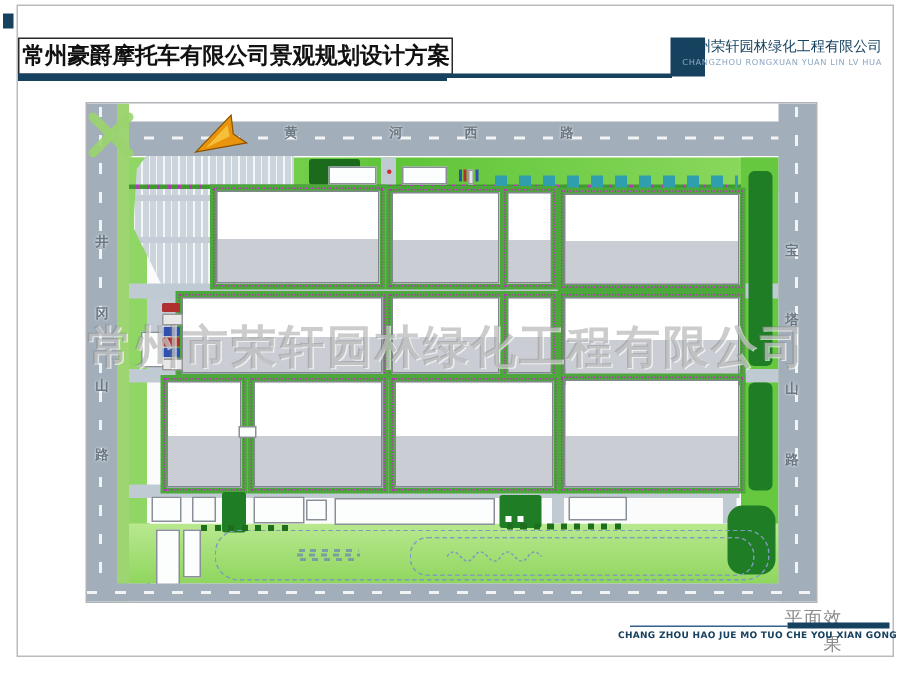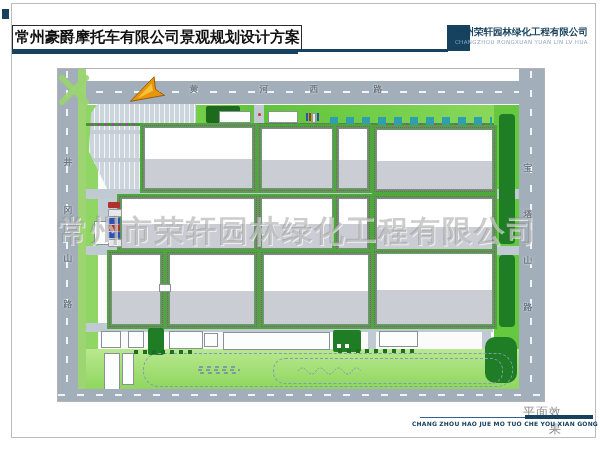--- a/index.html
+++ b/index.html
@@ -13,21 +13,21 @@
   .corner-tab{left:2px;top:9px;width:7px;height:10px;background:#16425f}
   .title-box{
     left:12px;top:25px;width:286px;height:23px;border:1px solid #2a2a2a;background:#fff;
     font-size:15px;font-weight:bold;color:#111;line-height:23px;padding-left:2px;
     letter-spacing:0;white-space:nowrap;overflow:hidden;
   }
   .title-underline{left:12px;top:49px;width:286px;height:5px;background:#16425f}
   .header-rule{left:298px;top:49px;width:150px;height:3px;background:#16425f}
   .firm-square{left:447px;top:25px;width:23px;height:26px;background:#16425f}
   .firm-block{left:380px;top:26px;width:208px;text-align:right;color:#16425f}
-  .firm-line1{font-size:9.5px;font-weight:bold;line-height:12px;white-space:nowrap}
+  .firm-line1{font-size:9.5px;font-weight:normal;line-height:12px;white-space:nowrap}
   .firm-line2{font-size:9.5px;font-weight:bold;line-height:12px}
   .firm-line3{font-size:5.5px;color:#8ea7c2;letter-spacing:.4px;line-height:9px}
   
   .plan{left:57px;top:68px;width:486px;height:332px;background:#fff;border:1px solid #b0b4b8;overflow:hidden}
   .belt-n{left:28px;top:36px;width:433px;height:22px;background:linear-gradient(90deg,#9be06c,#5ec437 40%,#8eda60)}
   .belt-w{left:28px;top:36px;width:12px;height:284px;background:#8fd664;border-right:2px dashed #2f7d2a}
   .belt-e{left:436px;top:36px;width:25px;height:284px;background:#66c83e}
   .lawn{left:28px;top:280px;width:433px;height:40px;background:linear-gradient(180deg,#b9e88f,#8fd65e)}
   .interior{left:40px;top:58px;width:396px;height:222px;background:#fafbfa}
   .parking{

